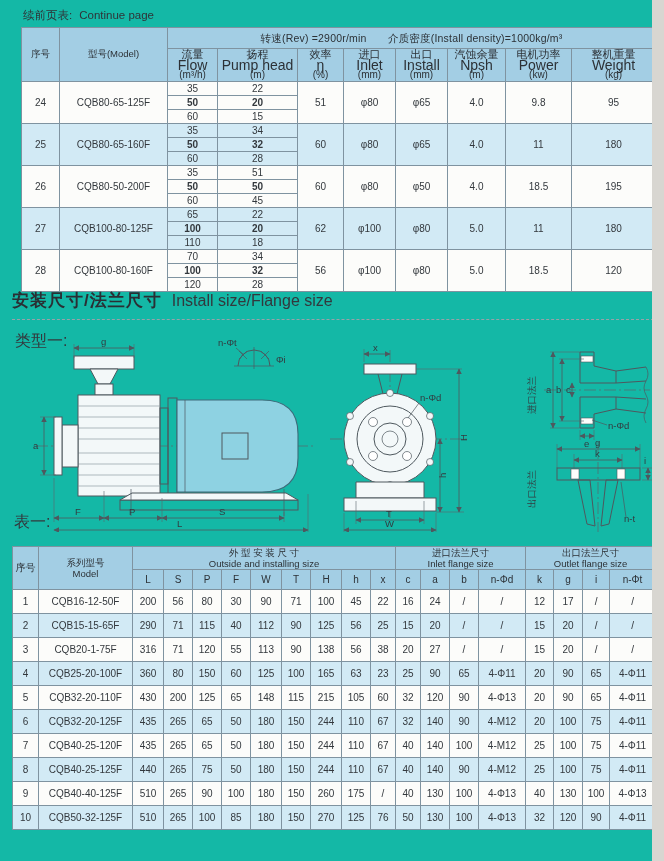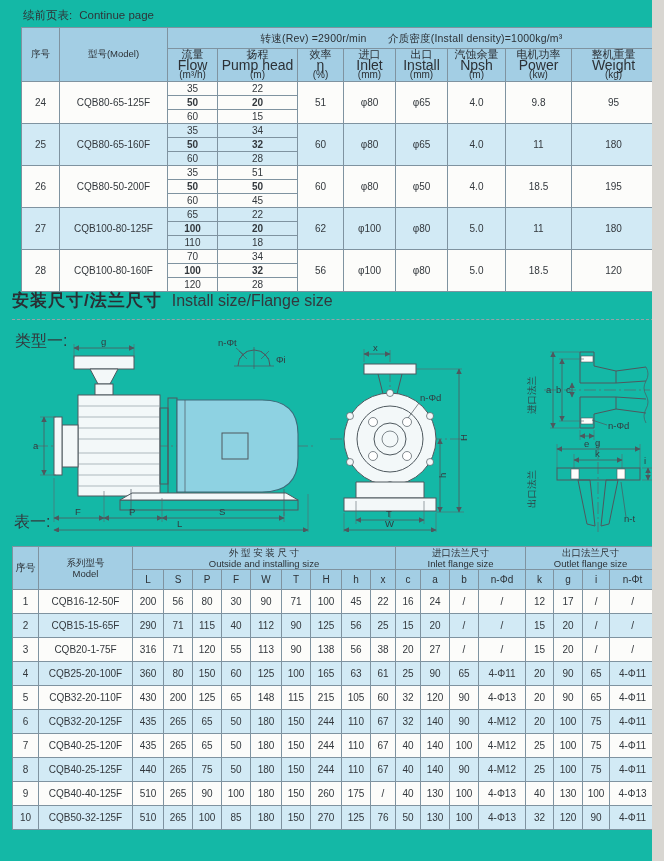--- a/index.html
+++ b/index.html
@@ -537,21 +537,21 @@
         <td>4</td>
         <td>CQB25-20-100F</td>
         <td>360</td>
         <td>80</td>
         <td>150</td>
         <td>60</td>
         <td>125</td>
         <td>100</td>
         <td>165</td>
         <td>63</td>
-        <td>61</td>
+        <td>23</td>
         <td>25</td>
         <td>90</td>
         <td>65</td>
         <td>4-Φ11</td>
         <td>20</td>
         <td>90</td>
         <td>65</td>
         <td>4-Φ11</td>
       </tr>
         <tr>

